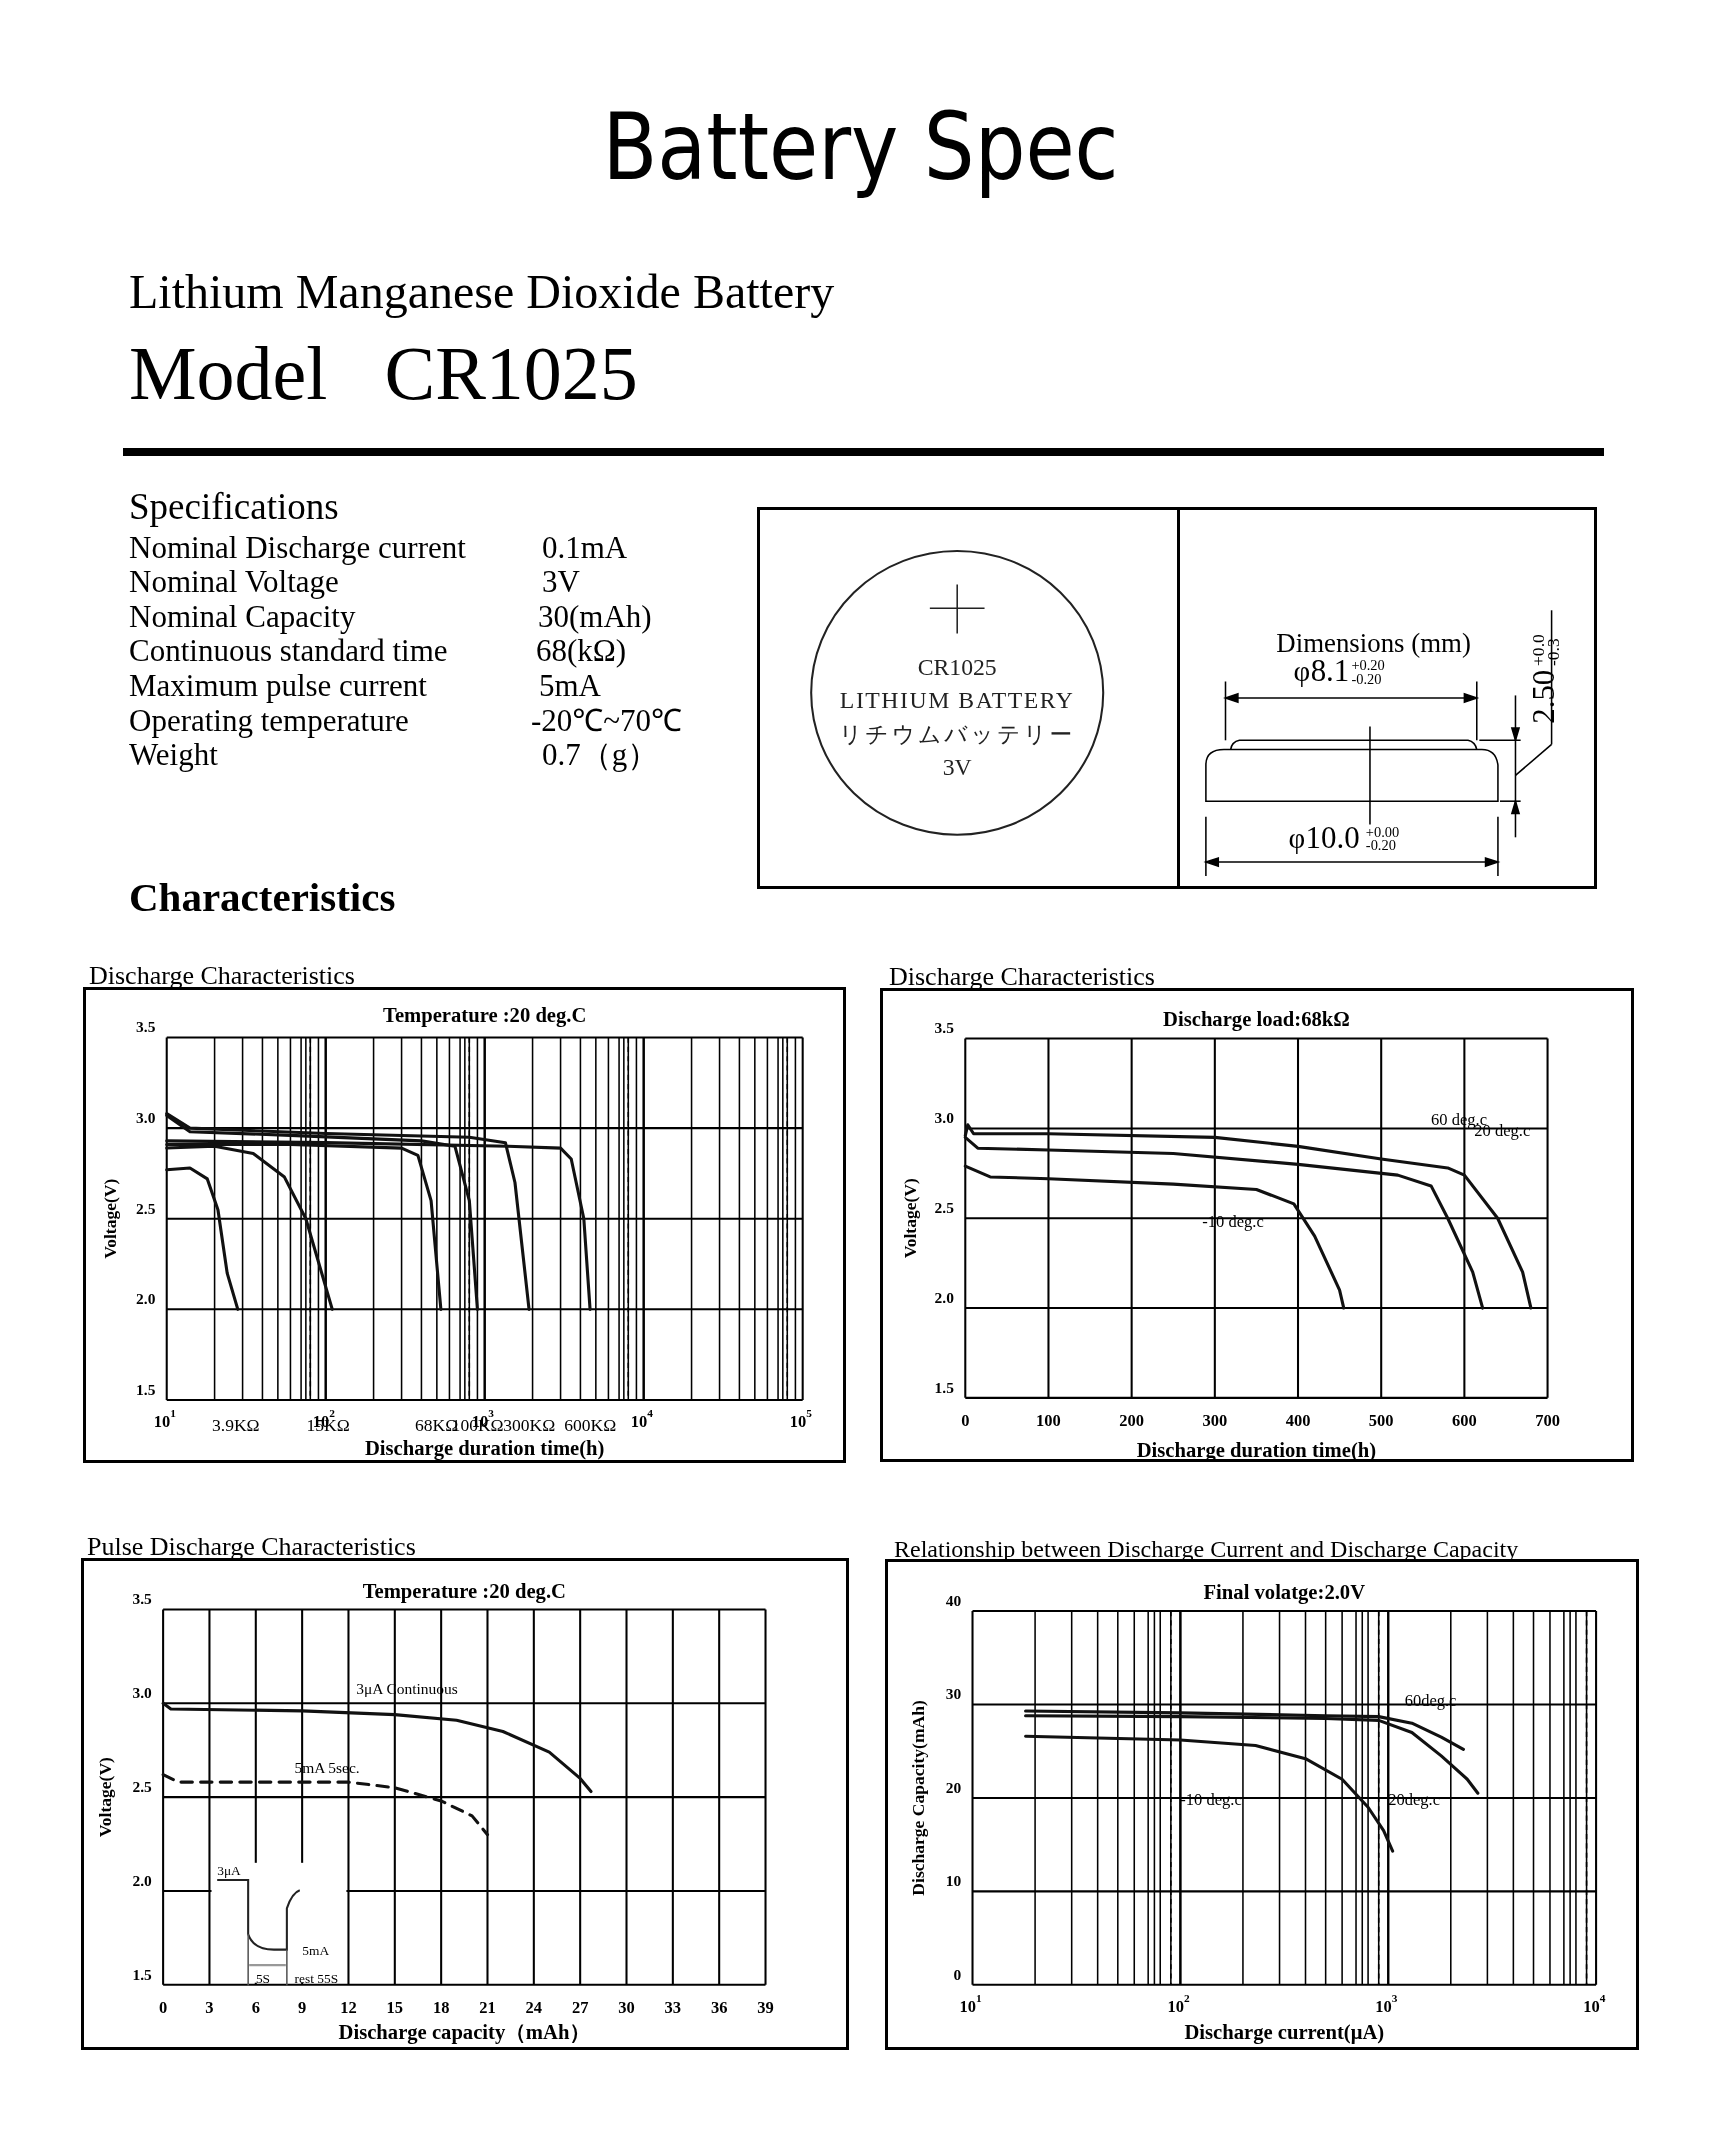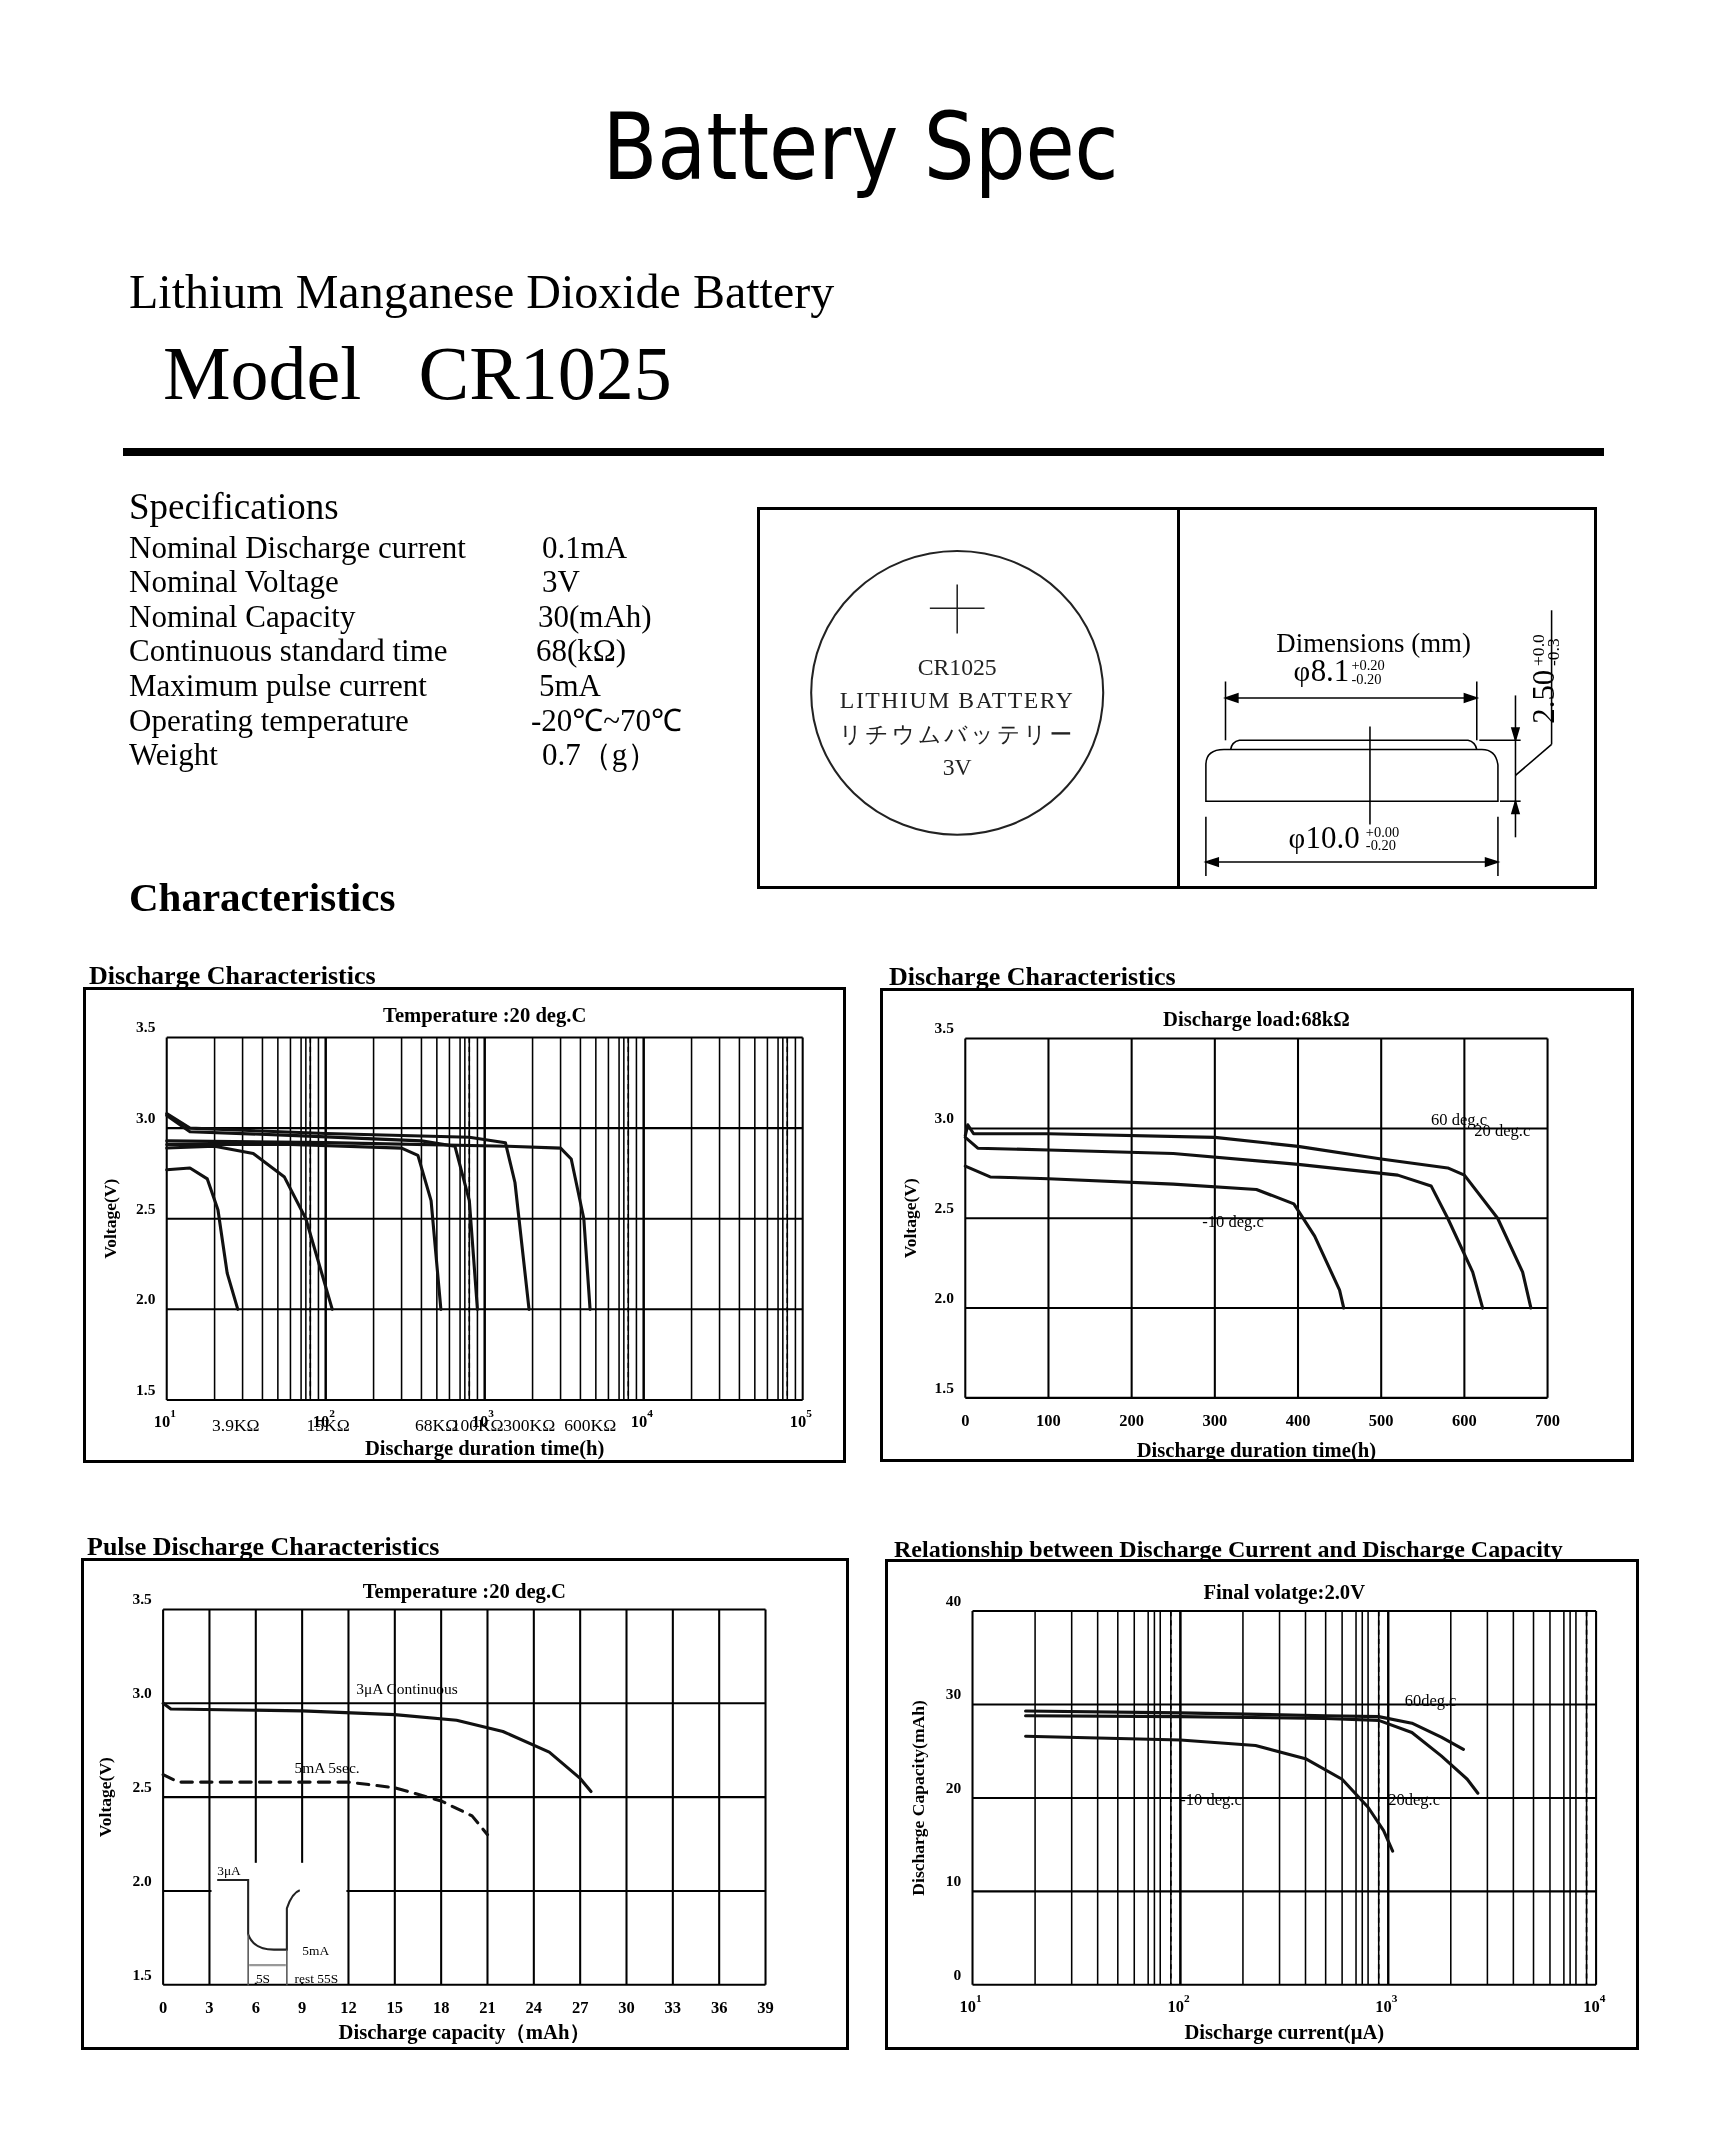--- a/index.html
+++ b/index.html
@@ -1,29 +1,29 @@
 <!DOCTYPE html>
 <html style="font-size:8.3px"><head>
 <meta charset="utf-8">
 <style>
   html, body { margin:0; padding:0; background:#ffffff; }
   body { width:1721px; height:2151px; position:relative; overflow:hidden; color:#000; font-family:"Liberation Serif", serif; }
   .abs { position:absolute; }
   .title { left:0; width:1721px; top:101px; text-align:center; font-family:"DejaVu Sans", sans-serif; font-size:93px; line-height:1; transform:scaleX(0.86); transform-origin:center; }
   .subtitle { left:129px; top:268px; font-size:48px; line-height:1; }
-  .model { left:129px; top:335px; font-size:76px; line-height:1; white-space:pre;margin-left:34px; }
+  .model { left:129px; top:335px; font-size:76px; line-height:1; white-space:pre; }
   .rule { left:123px; top:448px; width:1481px; height:7.7px; background:#000; }
   .spec-head { left:129px; top:488px; font-size:37px; line-height:1; }
   .spec-row { left:129px; font-size:31px; line-height:1; width:619px; height:34px; }
   .spec-label { position:absolute; left:0; top:0; white-space:nowrap;text-align:center; }
   .spec-value { position:absolute; left:413px; top:0; white-space:nowrap; }
   .box { left:757px; top:507px; width:840px; height:382px; border:3.1px solid #000; box-sizing:border-box; }
   .box-divider { left:1177px; top:507px; width:3.1px; height:382px; background:#000; }
   .char-head { left:129px; top:877px; font-size:41px; font-weight:bold; line-height:1; }
-  .chart-title { font-size:26px; font-weight:bold; line-height:1; white-space:nowrap; }
+  .chart-title { font-size:26px; font-weight:normal; line-height:1; white-space:nowrap; }
   .chart-box { border:3.1px solid #000; box-sizing:border-box; }
   svg text { font-family:"Liberation Serif", serif; }
 </style>
 </head>
 <body>
 
 <div class="abs title">Battery Spec</div>
 <div class="abs subtitle">Lithium Manganese Dioxide Battery</div>
 <div class="abs model"><span>Model</span>   <span>CR1025</span></div>
 <div class="abs rule"></div>

